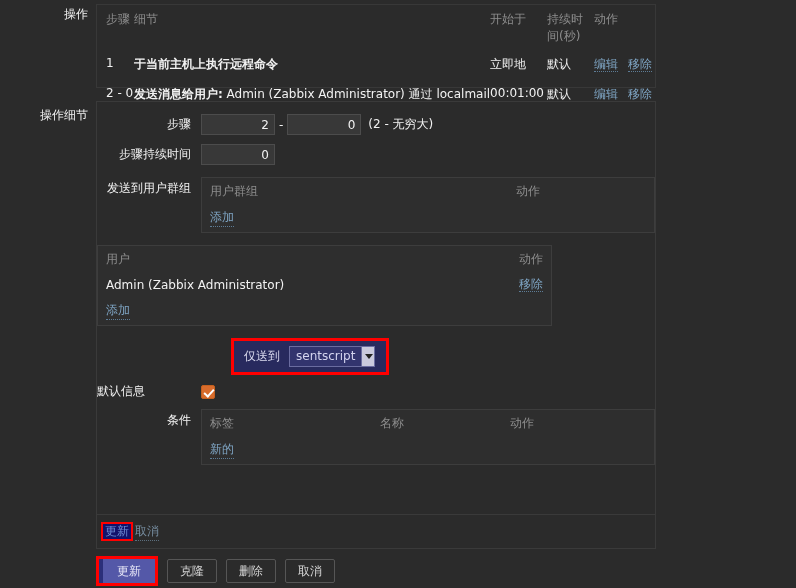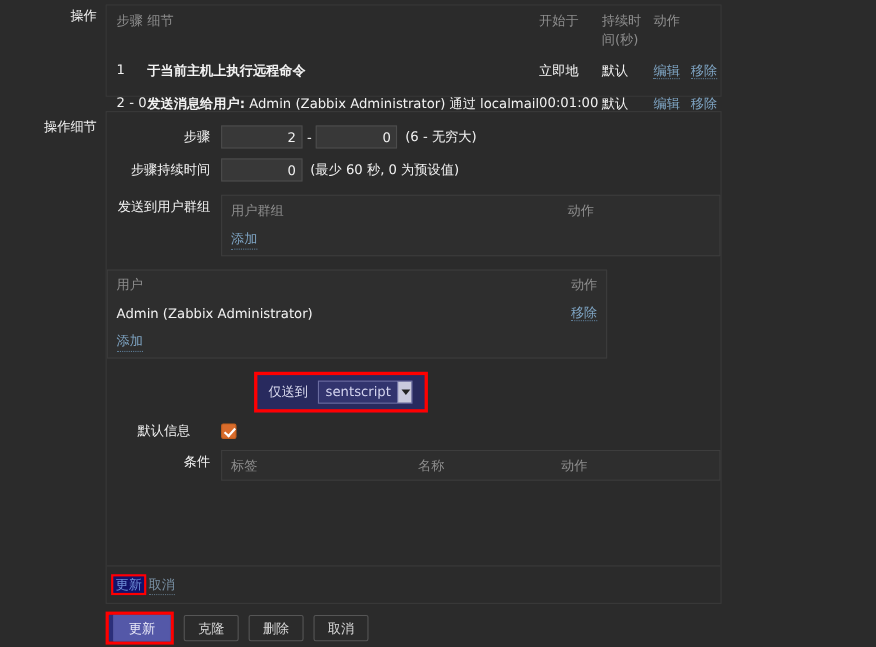--- a/index.html
+++ b/index.html
@@ -131,21 +131,21 @@
     display: flex; align-items: center;
     width: 158px;
   }
   .sendonly-hl .lbl { color: #dcdcf0; font-size: 12px; margin-right: 9px; }
   .sel.purple { background: #32346e; border-color: #6a6ca0; }
   .sel.purple .val { color: #d4d4ef; }
   .sel.purple .arrow { background: #c9c9dd; border-left-color: #6a6ca0; }
 
   
   .cbrow { display: flex; align-items: center; margin: 9px 0 9px 0; }
-  .cbrow .cblabel { width: 104px; flex: 0 0 104px; text-align: center; }
+  .cbrow .cblabel { width: 104px; flex: 0 0 104px; text-align: left; }
   .checkbox {
     width: 14px; height: 14px;
     background: #d96c2c;
     border: 1px solid #c4601f;
     position: relative;
     border-radius: 2px;
   }
   .checkbox::after {
     content: ""; position: absolute;
     left: 4px; top: 1px; width: 4px; height: 8px;
@@ -250,27 +250,26 @@
 
   <div class="det-label">操作细节</div>
 
   <div class="details-panel">
 
     <div class="frow">
       <div class="flabel">步骤</div>
       <input class="txt w-step" value="2" style="">
       <span class="dash">-</span>
       <input class="txt w-step" value="0" style="">
-      <span class="hint">(6 - 无穷大)</span>
+      <span class="hint">(2 - 无穷大)</span>
     </div>
 
     <div class="frow">
       <div class="flabel">步骤持续时间</div>
       <input class="txt w-step" value="0" style="">
-      <span class="hint">(最少 60 秒, 0 为预设值)</span>
     </div>
 
 
     <div class="frow" style="align-items:flex-start; margin-top:12px">
       <div class="flabel top">发送到用户群组</div>
       <div class="subtable">
         <div class="head">
           <span class="col-a">用户群组</span>
           <span class="col-c">动作</span>
         </div>
@@ -314,20 +313,23 @@
     </div>
 
     <div class="frow" style="align-items:flex-start; margin-top:8px">
       <div class="flabel top">条件</div>
       <div class="subtable">
         <div class="head">
           <span class="col-b">标签</span>
           <span class="col-c">名称</span>
           <span class="col-a">动作</span>
         </div>
+        <div class="addrow">
+          <a class="link blue">新的</a>
+        </div>
       </div>
     </div>
 
     <div class="panel-footer">
       <span class="hl-link">
         <a>更新</a>
       </span>
       <span class="footer-gap"></span>
       <a class="link">取消</a>
     </div>

